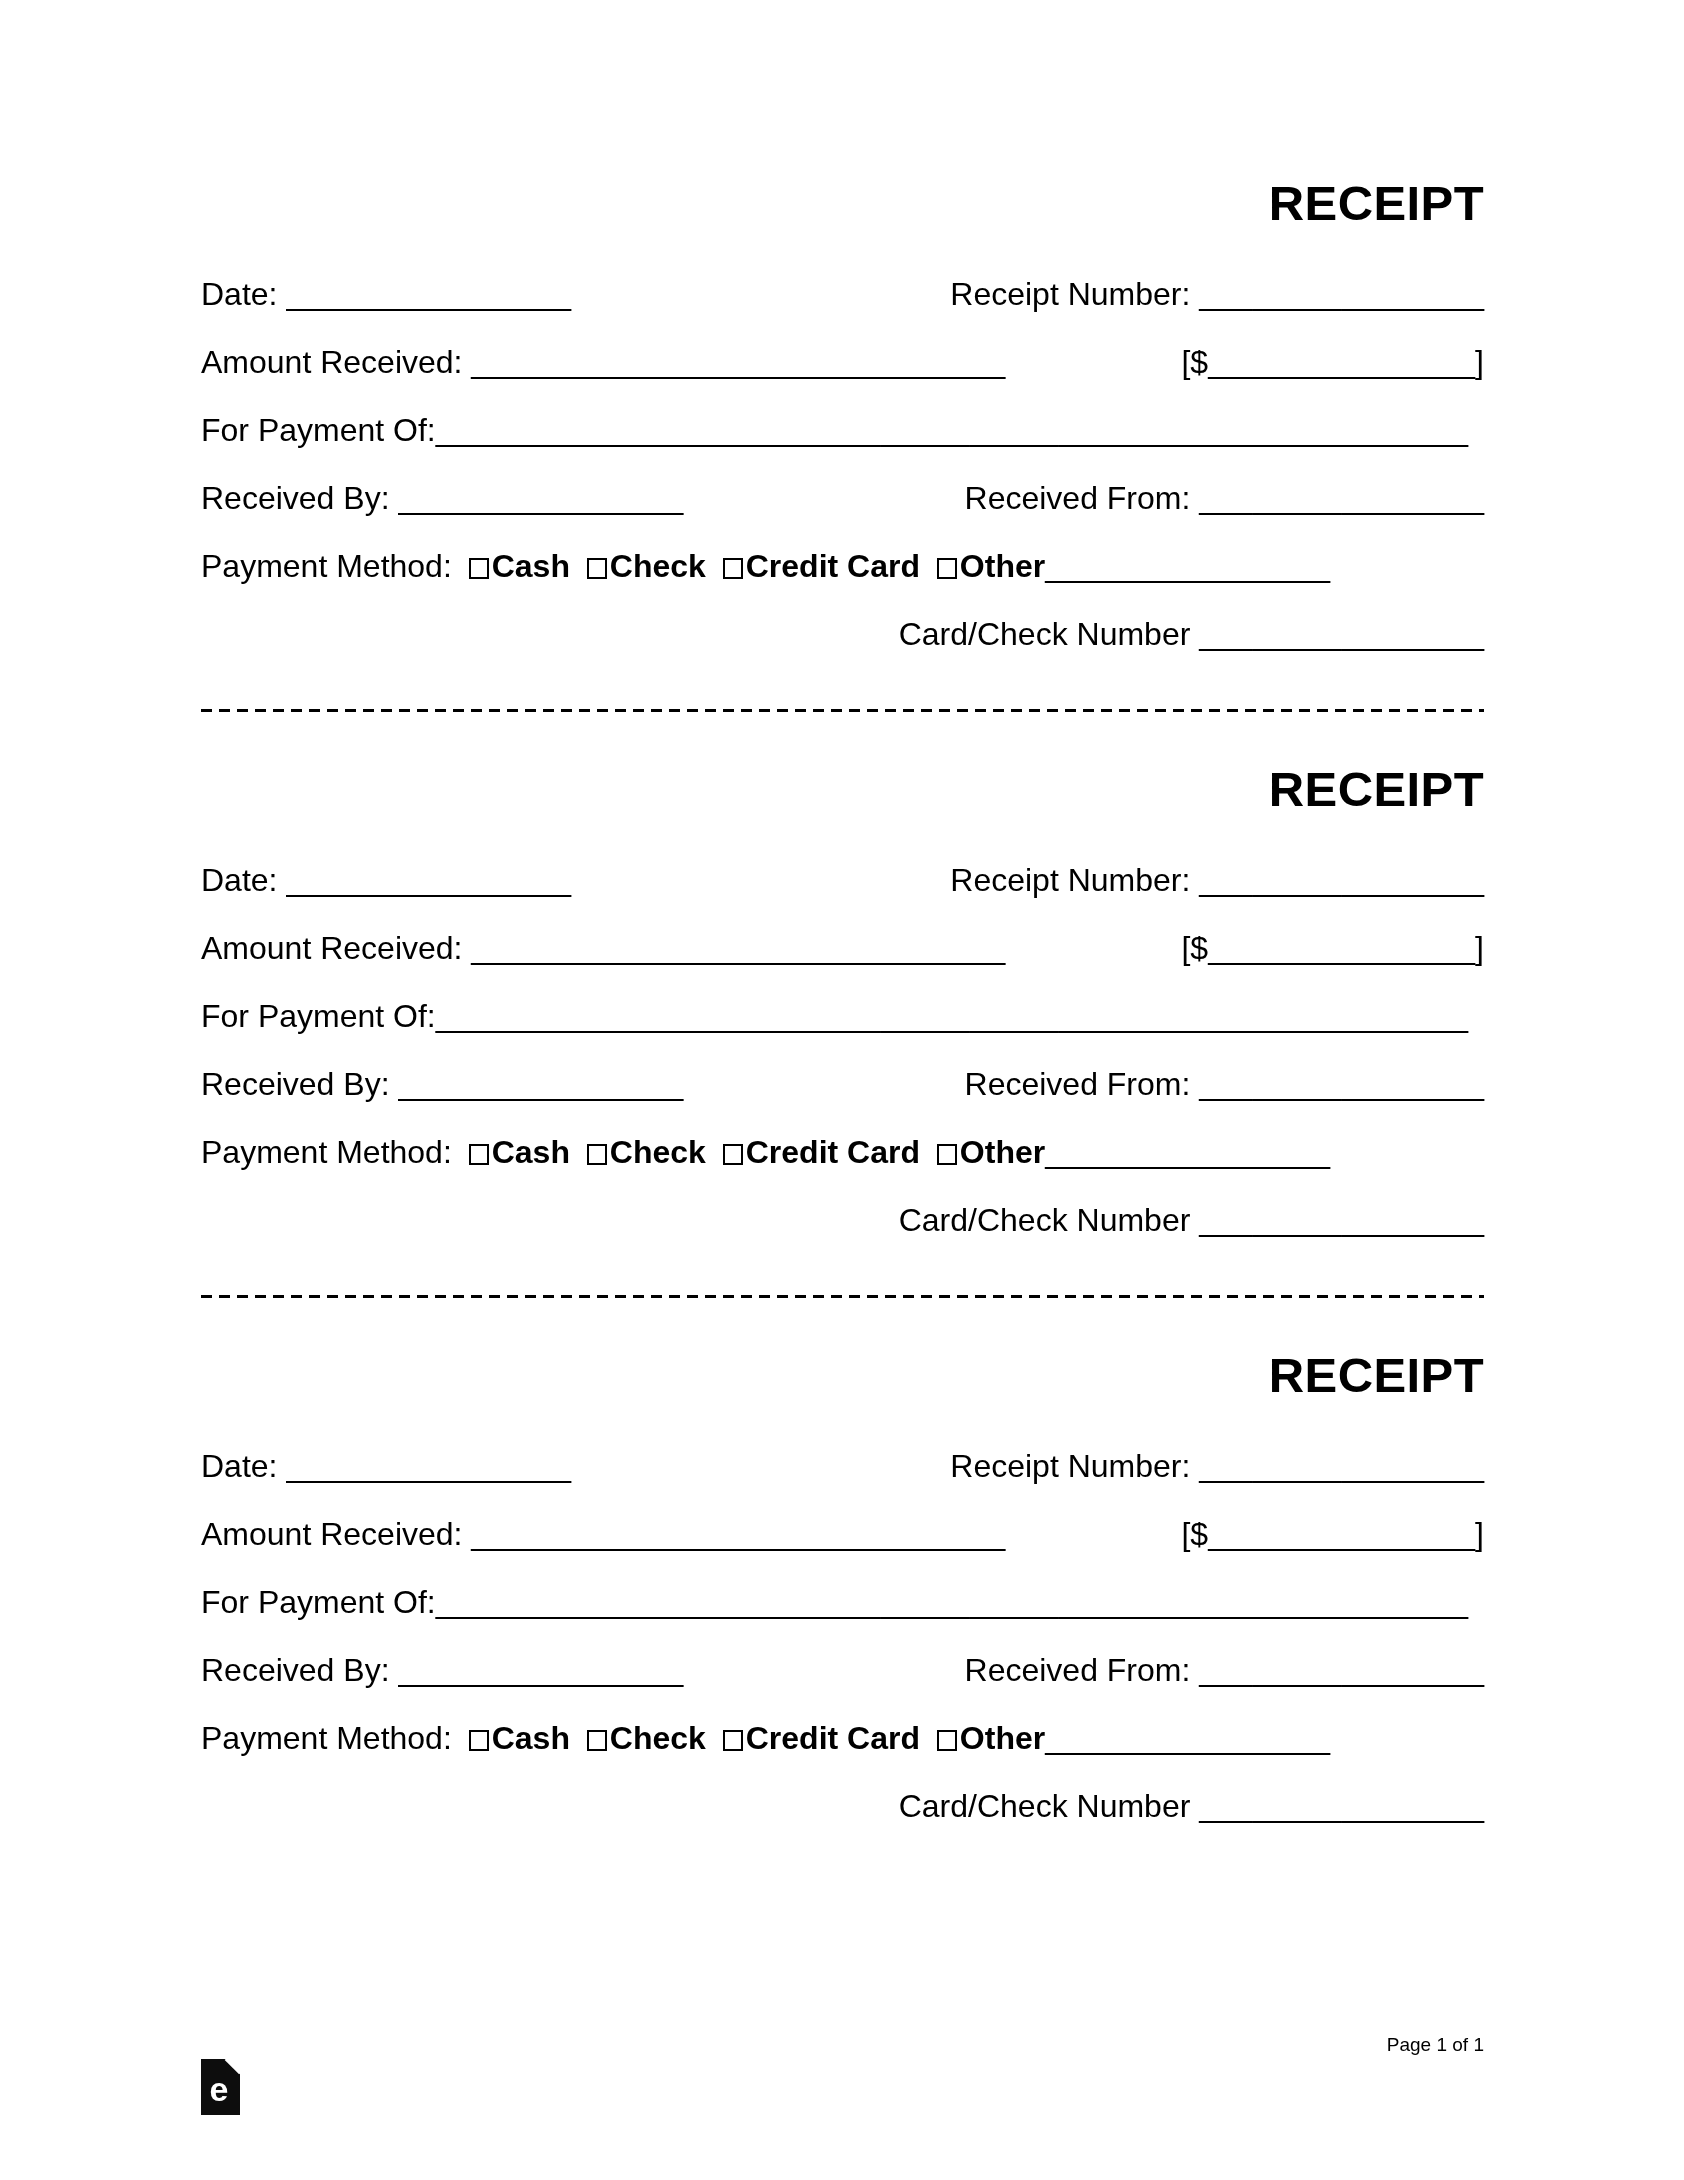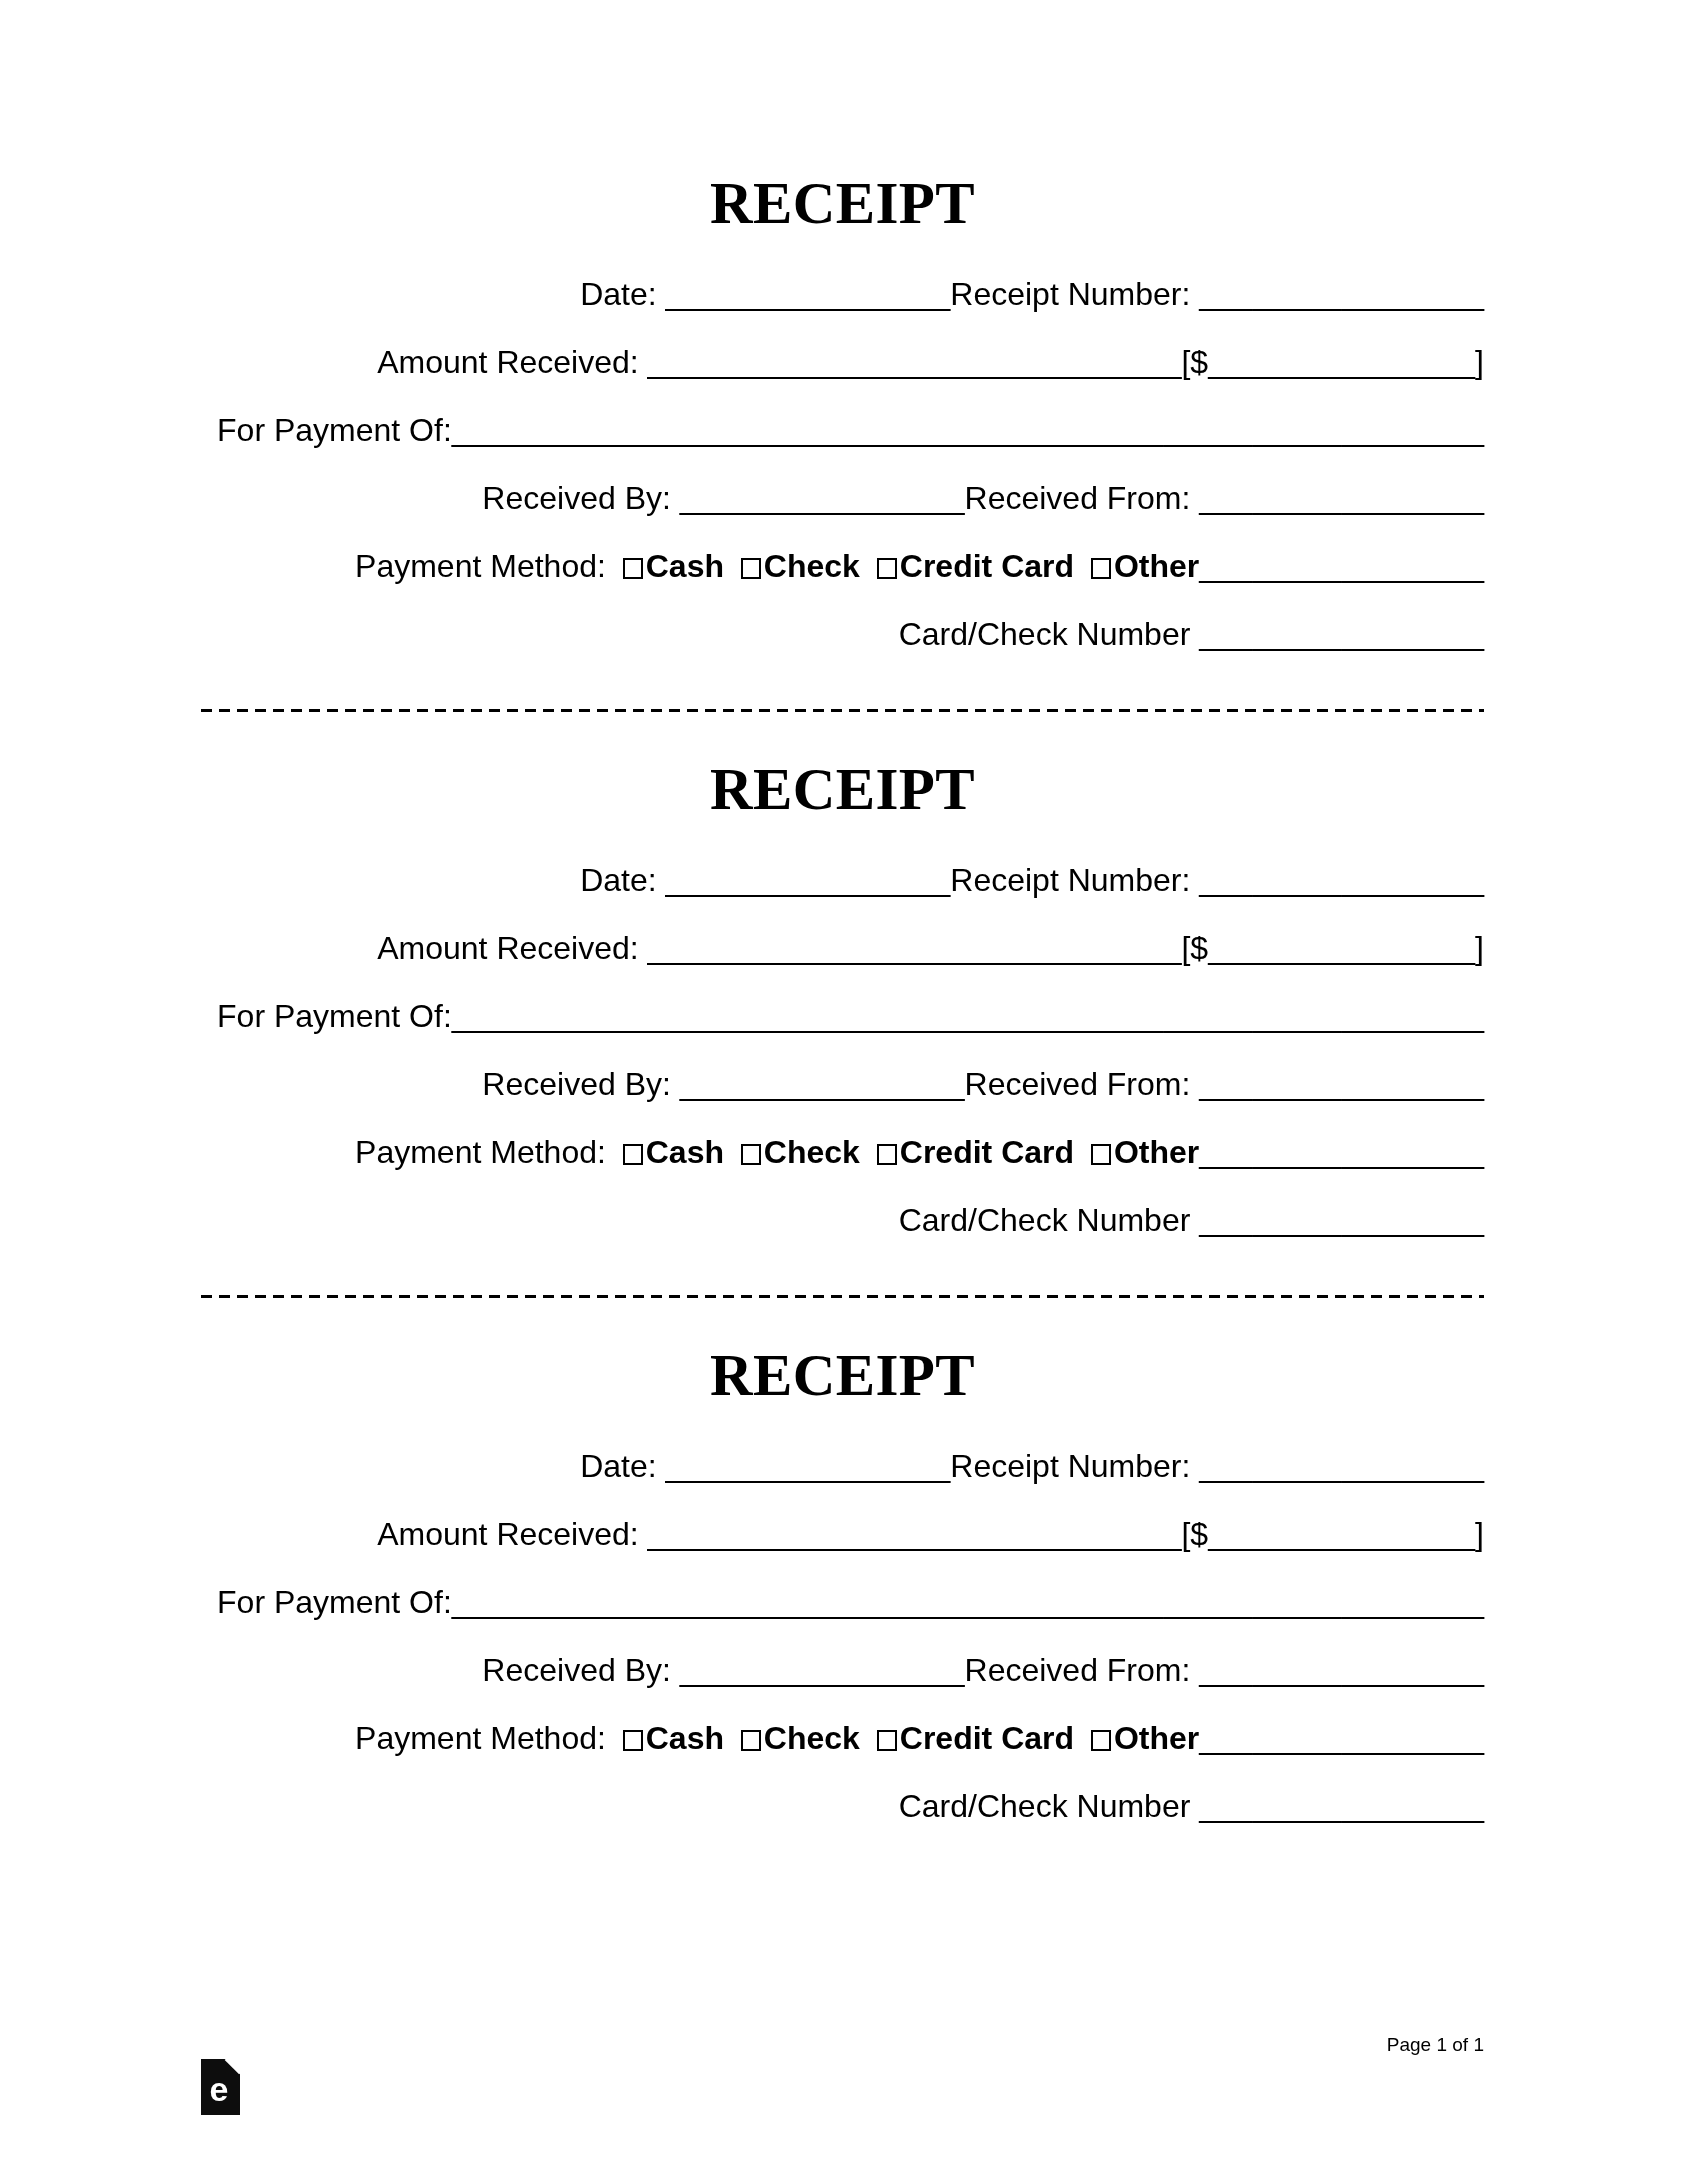--- a/index.html
+++ b/index.html
@@ -5,27 +5,26 @@
   * { margin:0; padding:0; box-sizing:border-box; }
   html, body { background:#ffffff; }
   body {
     width:1685px; min-height:2181px;
     color:#000000;
     font-family:"Liberation Sans","DejaVu Sans",sans-serif;
     display:flex; flex-direction:column;
     padding:175px 201px 66px 201px;
   }
   .receipt-title{
-    font-size:59px; line-height:56px; font-weight:bold;
-    text-align:center; margin:0 0 44px 0;
+    font-size:49px; line-height:56px; font-weight:bold;
+    text-align:right; margin:0 0 44px 0;
     letter-spacing:0.4px;
-    font-family:Liberation Serif, serif;
   }
   .row{
-    display:flex; justify-content:flex-end;
+    display:flex; justify-content:space-between;
     font-size:32px; line-height:39px;
     margin-bottom:29px; white-space:nowrap;
   }
   .row.end{ justify-content:flex-end;margin-top:16px; }
   .field{ white-space:nowrap; }
   .blank{ letter-spacing:0; }
   .cb{
     display:inline-block; width:20.4px; height:20.4px;
     border:2.6px solid #000; margin-right:2.6px;
     vertical-align:-1.7px; background:#fff;

